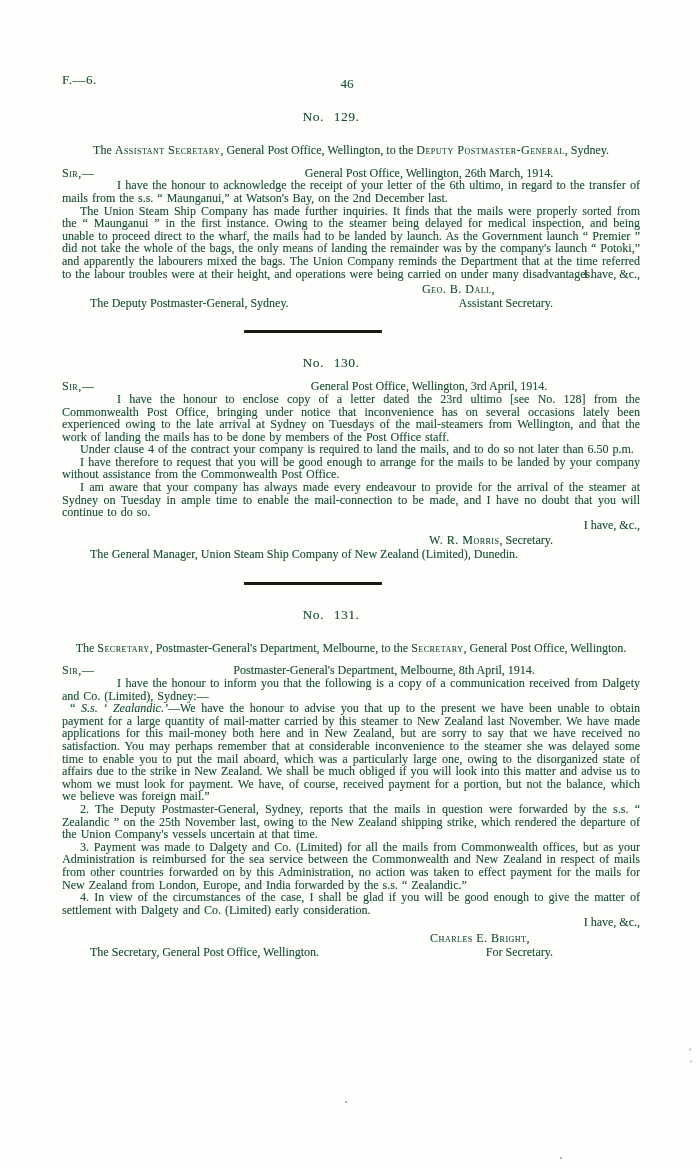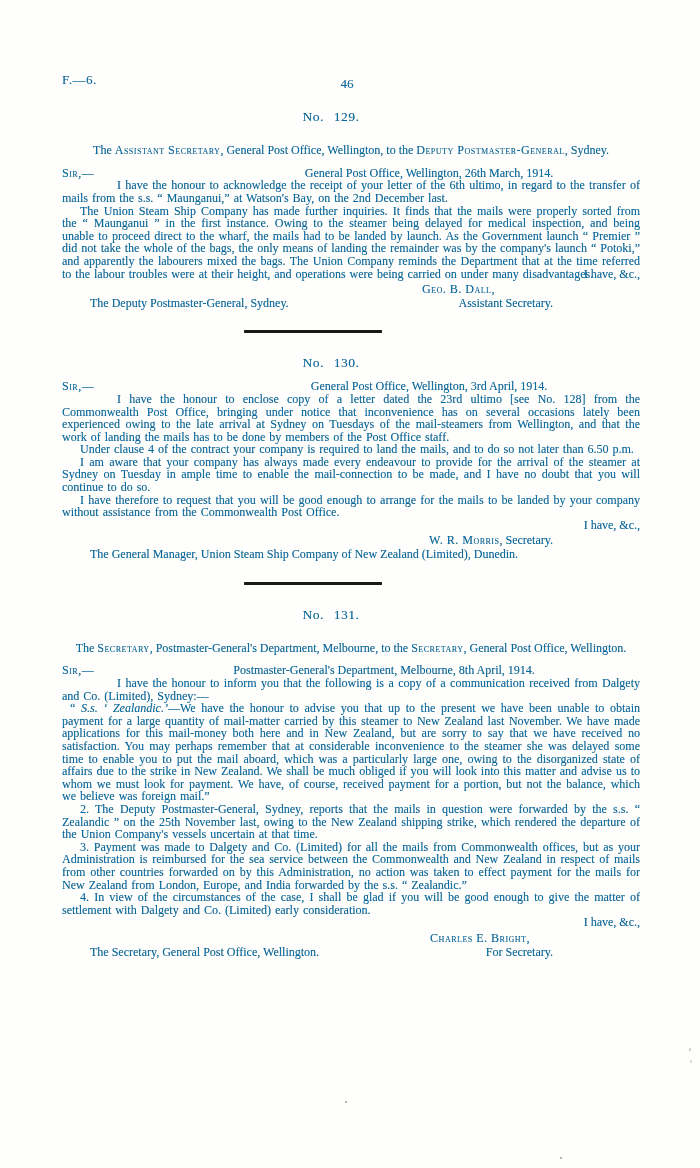--- a/index.html
+++ b/index.html
@@ -2,21 +2,21 @@
 <html><head>
 <meta charset="utf-8">
 <style>
   html, body { margin: 0; padding: 0; background: #ffffff; }
   .page {
     position: relative;
     width: 700px;
     height: 1168px;
     overflow: hidden;
     background: #fefefc;
-    color: #0369a1;
+    color: #14532d;
     font-family: "Liberation Serif", "DejaVu Serif", serif;
     font-size: 12px;
     line-height: 12.6px;
     text-shadow: 0.2px 0.2px 0 rgba(20,18,15,0.28);
   }
   .content { position: absolute; left: 62px; top: 74px; width: 578px; }
 
   .page-header { position: relative; height: 15px; font-size: 13px; }
   .doc-ref { position: absolute; left: 0; top: 0; letter-spacing: 0.5px; }
   .page-num { position: absolute; left: 0; right: 0; top: 4px; text-align: center; transform: translateX(-4px); }
@@ -96,22 +96,22 @@
     <div class="divider"></div>
 
     <section class="letter l2">
       <h2 class="letter-no">No. 130.</h2>
       <div class="salutation-row">
         <span class="salutation sc">Sir,—</span>
         <span class="date date-a">General Post Office, Wellington, 3rd April, 1914.</span>
       </div>
       <p class="body first">I have the honour to enclose copy of a letter dated the 23rd ultimo [see No. 128] from the Commonwealth Post Office, bringing under notice that inconvenience has on several occasions lately been experienced owing to the late arrival at Sydney on Tuesdays of the mail-steamers from Wellington, and that the work of landing the mails has to be done by members of the Post Office staff.</p>
       <p class="body para">Under clause 4 of the contract your company is required to land the mails, and to do so not later than 6.50 p.m.</p>
+      <p class="body para">I have therefore to request that you will be good enough to arrange for the mails to be landed by your company without assistance from the Commonwealth Post Office.</p>
       <p class="body para">I am aware that your company has always made every endeavour to provide for the arrival of the steamer at Sydney on Tuesday in ample time to enable the mail-connection to be made, and I have no doubt that you will continue to do so.</p>
-      <p class="body para">I have therefore to request that you will be good enough to arrange for the mails to be landed by your company without assistance from the Commonwealth Post Office.</p>
       <div class="valediction">I have, &amp;c.,</div>
       <div class="sig-name pr-sm"><span class="seg-sc">W. R. Morris</span><span class="seg-n">, Secretary.</span></div>
       <div class="closing-row">
         <span class="addressee">The General Manager, Union Steam Ship Company of New Zealand (Limited), Dunedin.</span>
       </div>
     </section>
 
     <div class="divider"></div>
 
     <section class="letter l3">

